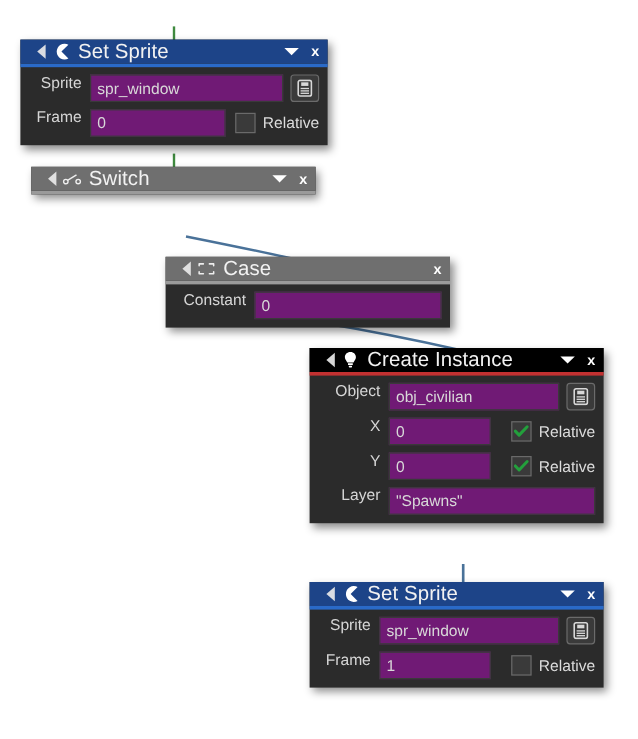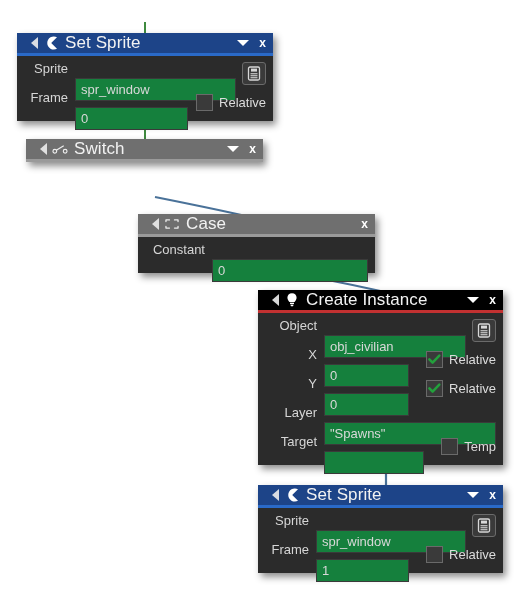--- a/index.html
+++ b/index.html
@@ -93,33 +93,32 @@
   .row-label{
     color:#d6d6d6;
     font-size:13px;
     line-height:13px;
     white-space:nowrap;
     flex:0 0 auto;
     padding-right:7px;
     text-align:right;
   }
   .field{
-    background:#15803d;
+    background:#701a75;
     border:1px solid #3a3a3a;
     height:23px;
     box-sizing:border-box;
     display:flex;
     align-items:center;
     padding:0 5px;
     color:#d8d8d8;
     font-size:13px;
     line-height:13px;
     overflow:hidden;
     white-space:nowrap;
-    margin-top:16px;
   }
   .field.grow{flex:1 1 auto;}
   .menu-btn{
     width:24px;height:23px;
     margin-left:6px;
     flex:0 0 auto;
     background:#3a3a3a;
     border:1px solid #6b6b6b;
     border-radius:3px;
     display:flex;align-items:center;justify-content:center;
@@ -291,28 +290,20 @@
           </span>
           <span class="chk-label">Relative</span>
         </span>
       </div>
 
       <div class="row">
         <span class="row-label" style="width:52px;">Layer</span>
         <span class="field grow">"Spawns"</span>
       </div>
 
-      <div class="row">
-        <span class="row-label" style="width:52px;">Target</span>
-        <span class="field" style="width:112px;"></span>
-        <span class="chk-wrap" style="margin-left:17px;">
-          <span class="chk"></span>
-          <span class="chk-label">Temp</span>
-        </span>
-      </div>
 
     </div>
   </div>
 
   <div class="node" style="left:258px;top:485px;width:245px;">
     <div class="node-header hdr-blue">
       <span class="collapse-tri"></span>
       <span class="hdr-icon">
         <svg width="16" height="16" viewBox="0 0 16 16">
           <path d="M14 2.2 A6.6 6.6 0 1 0 14 13.8 L8.2 8 Z" fill="#ffffff"></path>

